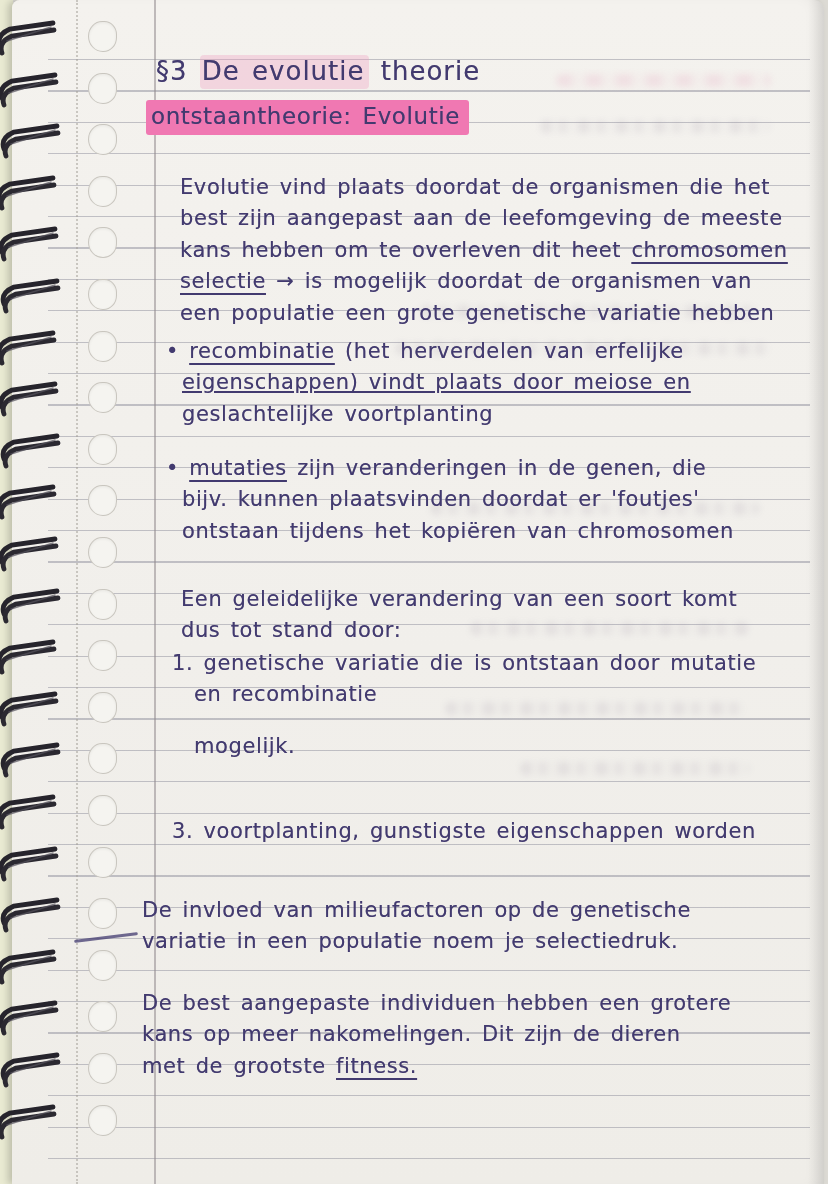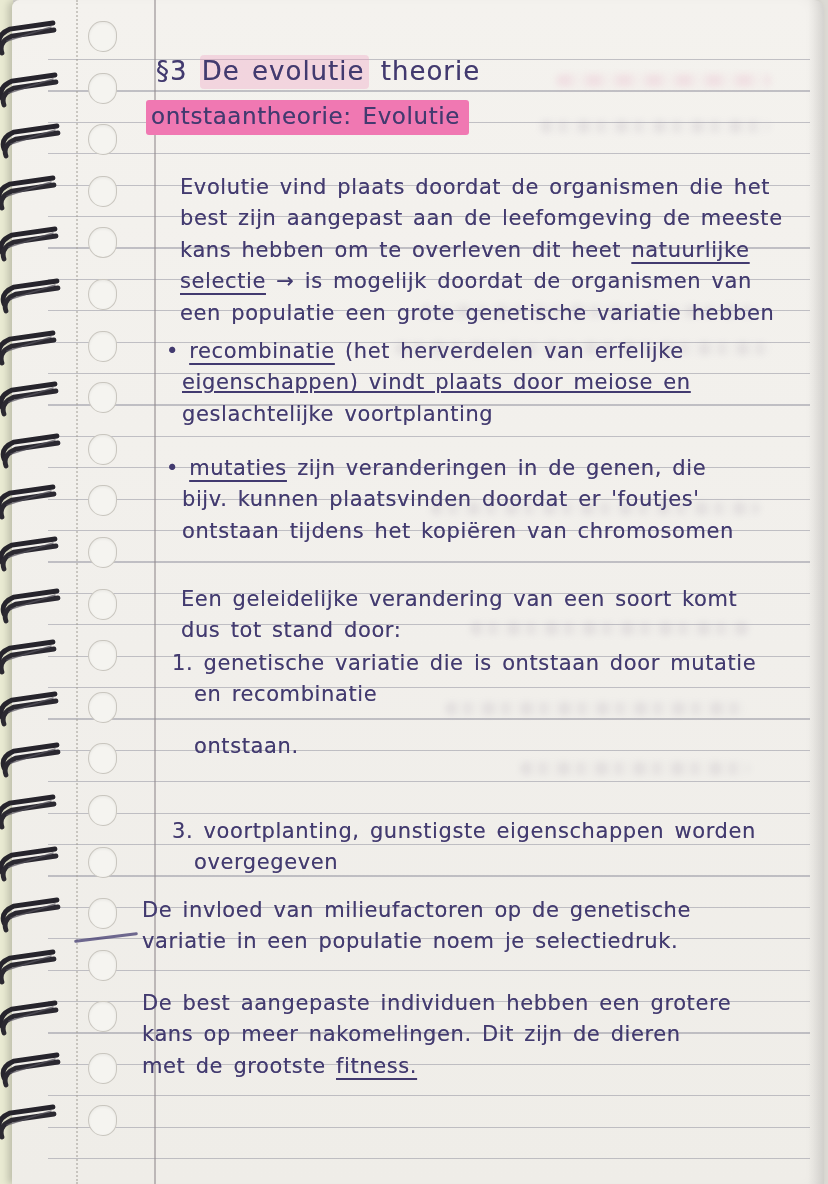--- a/index.html
+++ b/index.html
@@ -220,21 +220,21 @@
   <div class="overlay">
       <div class="block title" style="left: 156px; top: 54px;">
         <div><span>§3 </span><span class="hl-faint">De evolutie</span><span> theorie</span></div>
       </div>
       <div class="block subtitle" style="left: 146px; top: 100px;">
         <div><span class="hl-pink">ontstaantheorie: Evolutie</span></div>
       </div>
       <div class="block" style="left: 144px; top: 172px; margin-left: 36px;">
         <div><span>Evolutie vind plaats doordat de organismen die het</span></div>
         <div><span>best zijn aangepast aan de leefomgeving de meeste</span></div>
-        <div><span>kans hebben om te overleven dit heet </span><span class="u">natuurlijke</span></div>
+        <div><span>kans hebben om te overleven dit heet </span><span class="u">chromosomen</span></div>
         <div><span class="u">selectie</span><span> → is mogelijk doordat de organismen van</span></div>
         <div><span>een populatie een grote genetische variatie hebben</span></div>
       </div>
       <div class="block" style="left: 166px; top: 336px;">
         <div><span>• </span><span class="u">recombinatie</span><span> (het herverdelen van erfelijke</span></div>
         <div style="padding-left: 16px; text-decoration: underline;"><span>eigenschappen) vindt plaats door meiose en</span></div>
         <div style="padding-left: 16px;"><span>geslachtelijke voortplanting</span></div>
       </div>
       <div class="block" style="left: 166px; top: 453px;">
         <div><span>• </span><span class="u">mutaties</span><span> zijn veranderingen in de genen, die</span></div>
@@ -243,25 +243,24 @@
       </div>
       <div class="block" style="left: 144px; top: 584px; margin-left: 37px;">
         <div><span>Een geleidelijke verandering van een soort komt</span></div>
         <div><span>dus tot stand door:</span></div>
       </div>
       <div class="block" style="left: 172px; top: 648px;">
         <div><span>1. genetische variatie die is ontstaan door mutatie</span></div>
         <div style="padding-left: 22px;"><span>en recombinatie</span></div>
       </div>
       <div class="block" style="left: 172px; top: 731px;">
-        <div style="padding-left: 22px;"><span>ontstaan.</span></div>
+        <div style="padding-left: 22px;"><span>mogelijk.</span></div>
       </div>
       <div class="block" style="left: 172px; top: 816px;">
         <div><span>3. voortplanting, gunstigste eigenschappen worden</span></div>
-        <div style="padding-left: 22px;"><span>overgegeven</span></div>
       </div>
       <div class="block" style="left: 142px; top: 988px;">
         <div><span>De best aangepaste individuen hebben een grotere</span></div>
         <div><span>kans op meer nakomelingen. Dit zijn de dieren</span></div>
         <div><span>met de grootste </span><span class="u">fitness.</span></div>
       </div>
       <div class="block" style="left: 142px; top: 895px;">
         <div><span>De invloed van milieufactoren op de genetische</span></div>
         <div><span>variatie in een populatie noem je selectiedruk.</span></div>
       </div>

